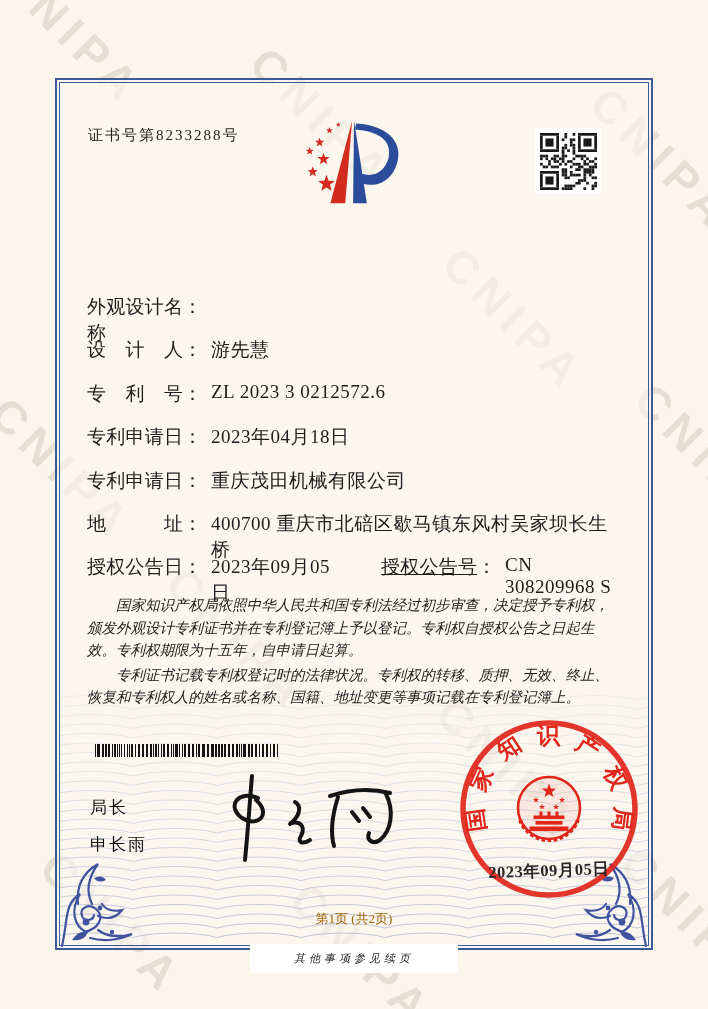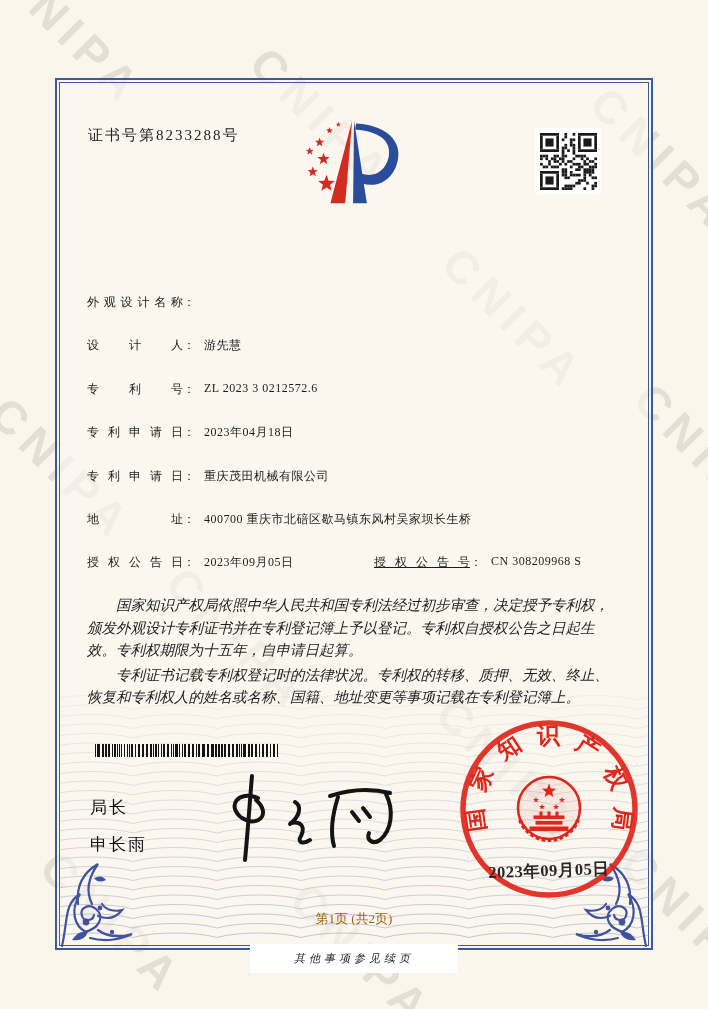--- a/index.html
+++ b/index.html
@@ -25,21 +25,21 @@
 
   .logo{position:absolute;left:237px;top:36px;width:128px;height:94px;}
 
   .qr-box{position:absolute;left:478px;top:48px;width:66px;height:66px;background:#fff;
           display:flex;align-items:center;justify-content:center;}
 
   .title{position:absolute;left:0;top:128px;width:100%;text-align:center;
          font-size:32px;font-weight:bold;color:#111;letter-spacing:9px;}
 
   .fields{position:absolute;left:30px;top:214px;right:24px;}
-  .row{height:43.4px;display:flex;align-items:flex-start;font-size:12px;color:#1d1d1d;}
+  .row{height:43.4px;display:flex;align-items:flex-start;font-size:19px;color:#1d1d1d;}
   .lbl{display:inline-block;width:96px;text-align:justify;text-align-last:justify;flex:none;}
   .colon{flex:none;}
   .val{margin-left:9px;letter-spacing:0.5px;}
   .lbl2{display:inline-block;width:96px;text-align:justify;text-align-last:justify;flex:none;margin-left:50px;text-decoration:underline;}
   .val1{margin-left:9px;width:120px;flex:none;}
 
   .paras{position:absolute;left:30px;top:514px;right:28px;font-size:14.5px;line-height:22.6px;
          color:#1c1c1c;font-style:italic;}
   .paras p{margin:0 0 2px 0;text-indent:2em;}
 

